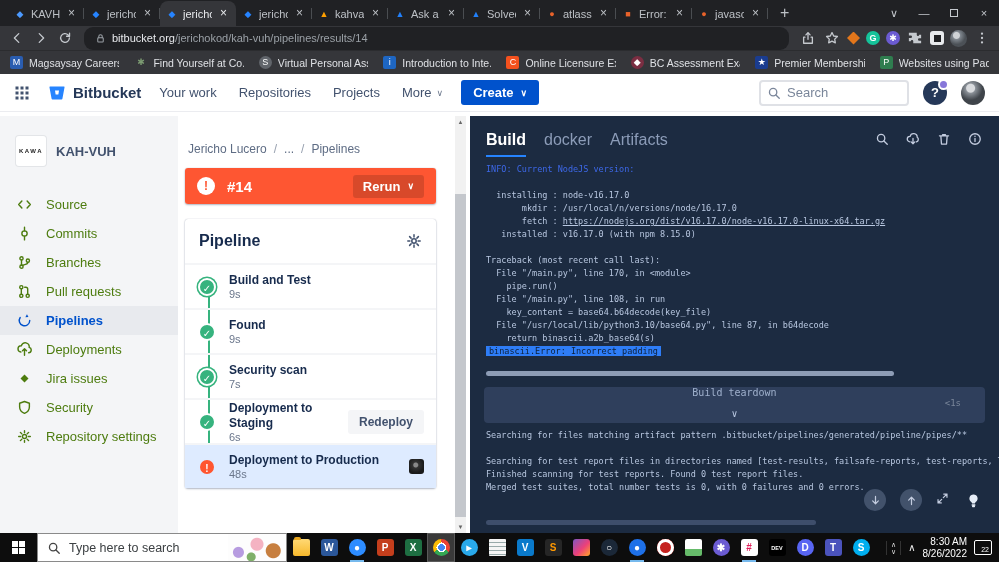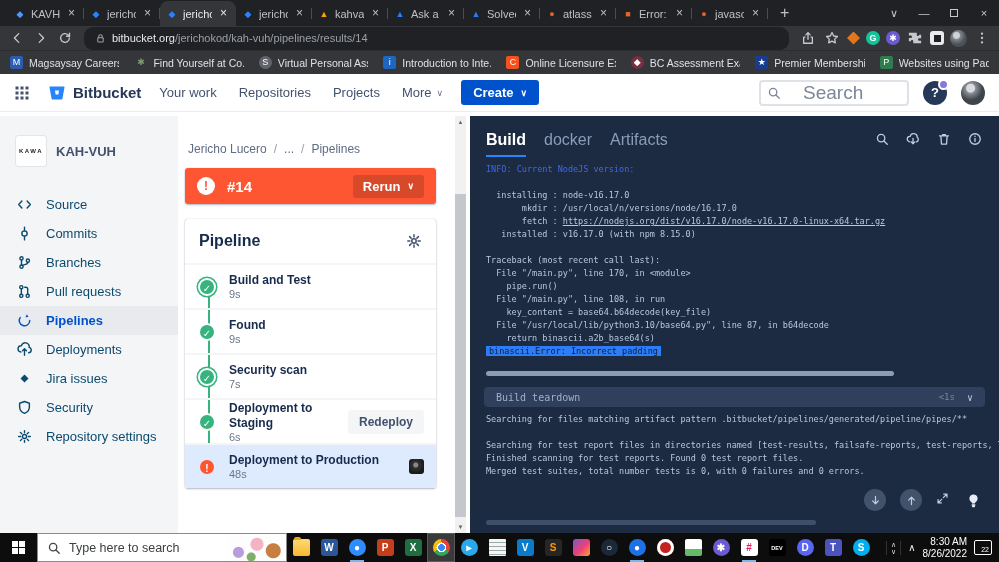--- a/index.html
+++ b/index.html
@@ -57,39 +57,39 @@
   .bb-logo{display:flex;align-items:center;gap:7px;font-size:15px;font-weight:bold;color:#253858;}
   .bb-logo svg{width:18px;height:18px;}
   .bb-nav{display:flex;gap:22px;font-size:13px;color:#42526E;}
   .bb-nav-item{display:flex;align-items:center;gap:5px;white-space:nowrap;}
   .bb-nav-item .chev{font-size:9px;color:#6B778C;}
   .create-btn{background:#0052CC;color:#fff;font-size:13px;font-weight:bold;padding:5px 12px;border-radius:3px;
     display:flex;gap:7px;align-items:center;}
   .create-btn .chev{font-size:9px;}
   .hd-right{margin-left:auto;display:flex;align-items:center;gap:14px;}
   .hd-search{width:150px;height:26px;border:2px solid #DFE1E6;border-radius:4px;display:flex;align-items:center;
-    gap:22px;padding:0 6px;color:#7A869A;font-size:19px;background:#fff;}
+    gap:6px;padding:0 6px;color:#7A869A;font-size:13px;background:#fff;}
   .hd-search .tbi{color:#7A869A;width:14px;height:14px;}
   .help-btn{width:24px;height:24px;border-radius:50%;background:#253858;color:#fff;font-weight:bold;font-size:13px;
     display:flex;align-items:center;justify-content:center;position:relative;flex:none;}
   .help-btn::after{content:'';position:absolute;top:-2px;right:-2px;width:7px;height:7px;border-radius:50%;
     background:#8777D9;border:2px solid #fff;}
   .avatar{width:24px;height:24px;border-radius:50%;flex:none;
     background:radial-gradient(circle at 40% 30%,#d9dbde 0 4px,#8a9097 5px,#3f444a 12px);}
 
   
   .content{position:absolute;top:116px;left:0;right:0;bottom:29px;display:flex;}
 
   
   .sidebar{width:178px;flex:none;background:#F4F5F7;padding-top:12px;}
   .proj{display:flex;align-items:center;gap:10px;padding:8px 16px 24px 16px;}
   .proj-logo{width:30px;height:30px;background:#fff;border-radius:3px;box-shadow:0 0 0 1px #E3E5E8;
     display:flex;align-items:center;justify-content:center;font-size:6px;letter-spacing:1.5px;color:#222;font-weight:bold;flex:none;}
   .proj-name{font-size:13px;font-weight:bold;color:#42526E;}
-  .side-item{display:flex;align-items:center;gap:14px;height:29px;padding:0 17px;font-size:13px;color:#0c4a6e;cursor:default;}
+  .side-item{display:flex;align-items:center;gap:14px;height:29px;padding:0 17px;font-size:13px;color:#4d7c0f;cursor:default;}
   .side-item .si-ico{width:15px;height:15px;flex:none;}
   .side-item.active{background:#E8EAEE;color:#0052CC;font-weight:bold;}
 
   
   .middle{width:275px;flex:none;background:#fff;padding:26px 17px 0 7px;position:relative;}
   .breadcrumb{font-size:12px;color:#5E6C84;display:flex;gap:7px;margin:0 0 12px 3px;white-space:nowrap;}
   .crumb-sep{color:#97A0AF;}
   .banner-card{border-radius:3px;box-shadow:0 1px 2px rgba(9,30,66,.3),0 0 1px rgba(9,30,66,.3);overflow:hidden;margin-bottom:15px;background:#fff;}
   .banner{height:36px;background:#FE5632;display:flex;align-items:center;padding:0 12px;gap:12px;}
   .bang{width:18px;height:18px;border-radius:50%;background:#fff;color:#FE5632;font-weight:bold;font-size:12px;
@@ -138,22 +138,22 @@
   .log-tab.active{color:#fff;font-weight:bold;border-bottom:2px solid #2684FF;padding-bottom:6px;}
   .log-actions{margin-left:auto;display:flex;gap:15px;color:#C3CCDF;}
   .log-actions .tbi{width:16px;height:16px;color:#C3CCDF;}
   .logbody,.tdbody{font-family:"DejaVu Sans Mono",monospace;font-size:8.5px;line-height:13px;
     padding:6px 0 0 16px;white-space:pre;color:#B8C7E0;}
   .ll{min-height:13px;}
   .ll-info{color:#3D68E8;}
   .ll-link{text-decoration:underline;}
   .ll-error{background:#2E7DF7;color:#0D1F38;padding:0 3px;}
   .hscroll1{height:5px;border-radius:3px;background:#8D9CB5;width:408px;margin:13px 0 11px 16px;}
-  .teardown-bar{margin:0 14px;height:20px;background:#2F3F5C;border-radius:4px;display:flex;align-items:center;
-    padding:0 12px;font-family:"DejaVu Sans Mono",monospace;font-size:10px;color:#9FB0CC;}
+  .teardown-bar{margin:0 14px;height:36px;background:#2F3F5C;border-radius:4px;display:flex;align-items:center;
+    padding:0 12px;font-family:"DejaVu Sans Mono",monospace;font-size:10px;color:#9FB0CC;flex-direction:column;}
   .td-dur{margin-left:auto;color:#7A869A;font-size:9px;margin-right:12px;}
   .td-chev{color:#B8C7E0;font-size:10px;}
   .float-acts{position:absolute;right:18px;bottom:22px;display:flex;gap:14px;align-items:center;}
   .fab{width:22px;height:22px;border-radius:50%;background:#42526B;color:#C3CCDF;display:flex;
     align-items:center;justify-content:center;}
   .fab svg,.fa-flat svg{width:13px;height:13px;}
   .fa-flat{color:#C3CCDF;width:16px;height:16px;}
   .fa-bulb{color:#E6EDF7;width:15px;height:15px;}
   .hscroll2{position:absolute;left:16px;bottom:8px;height:5px;border-radius:3px;background:#3E4E6B;width:330px;}
 

